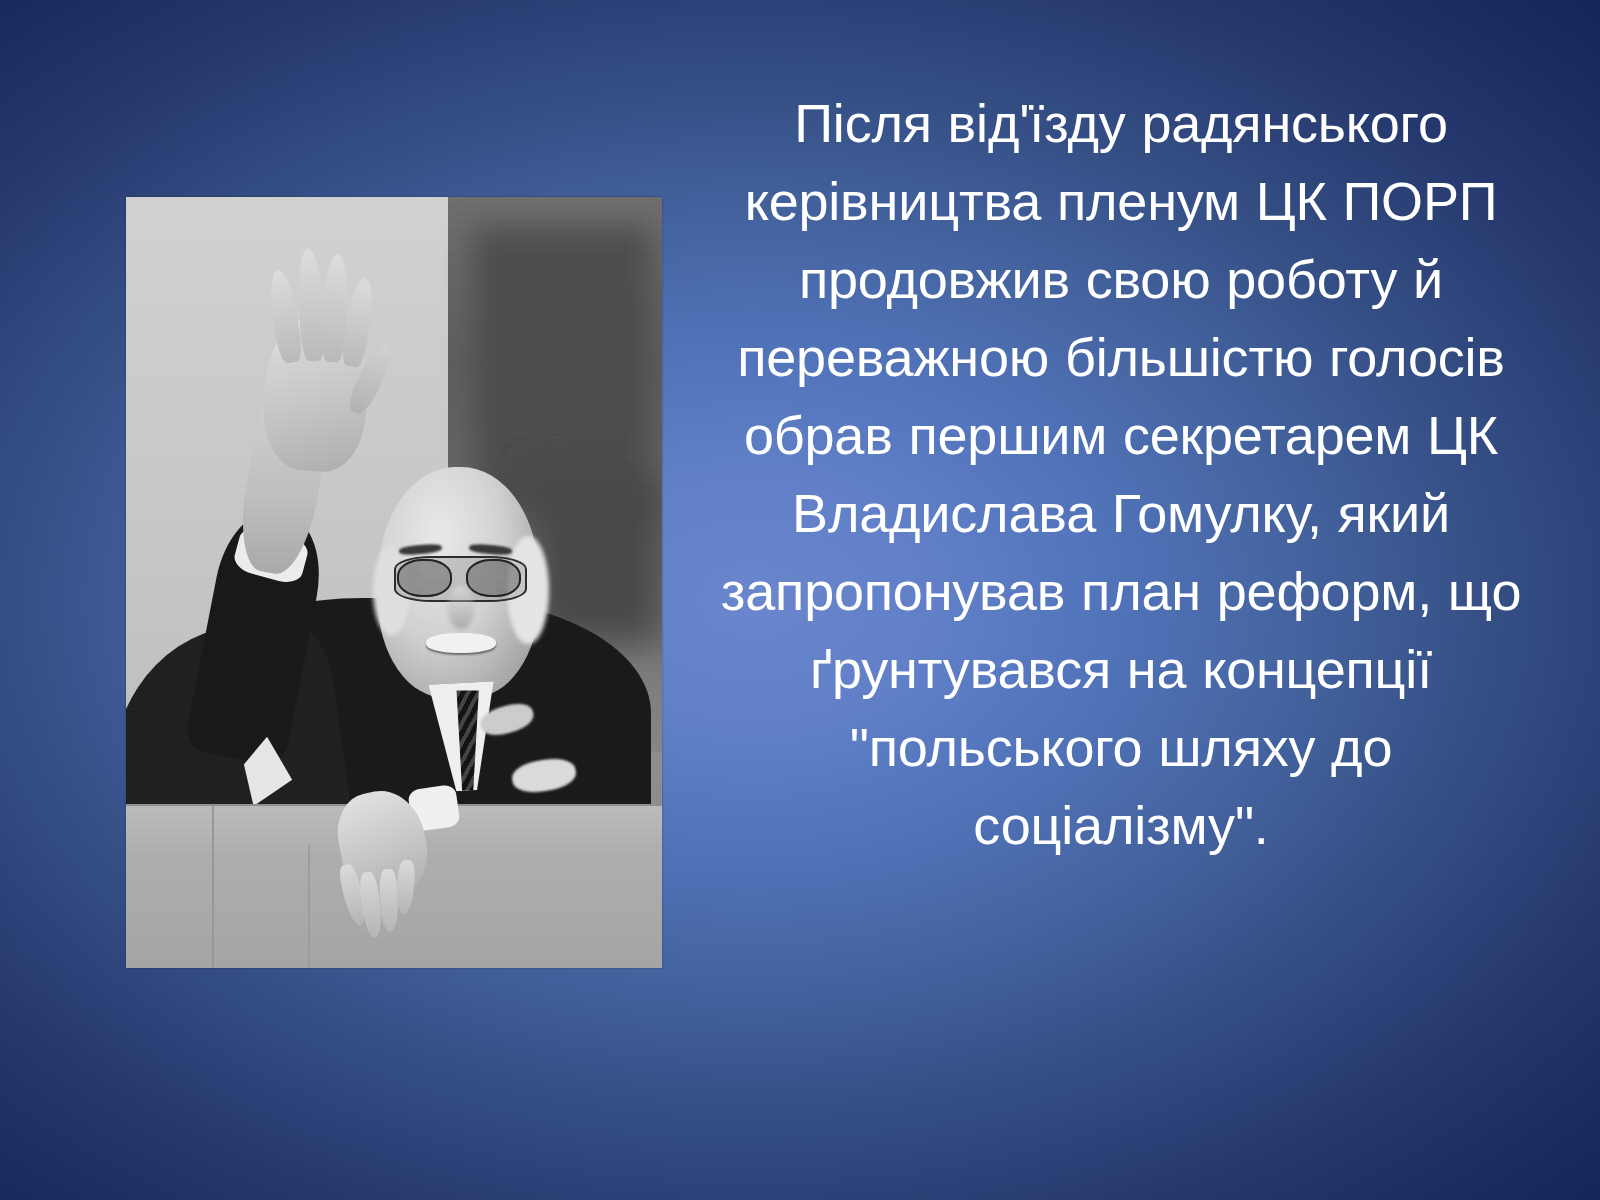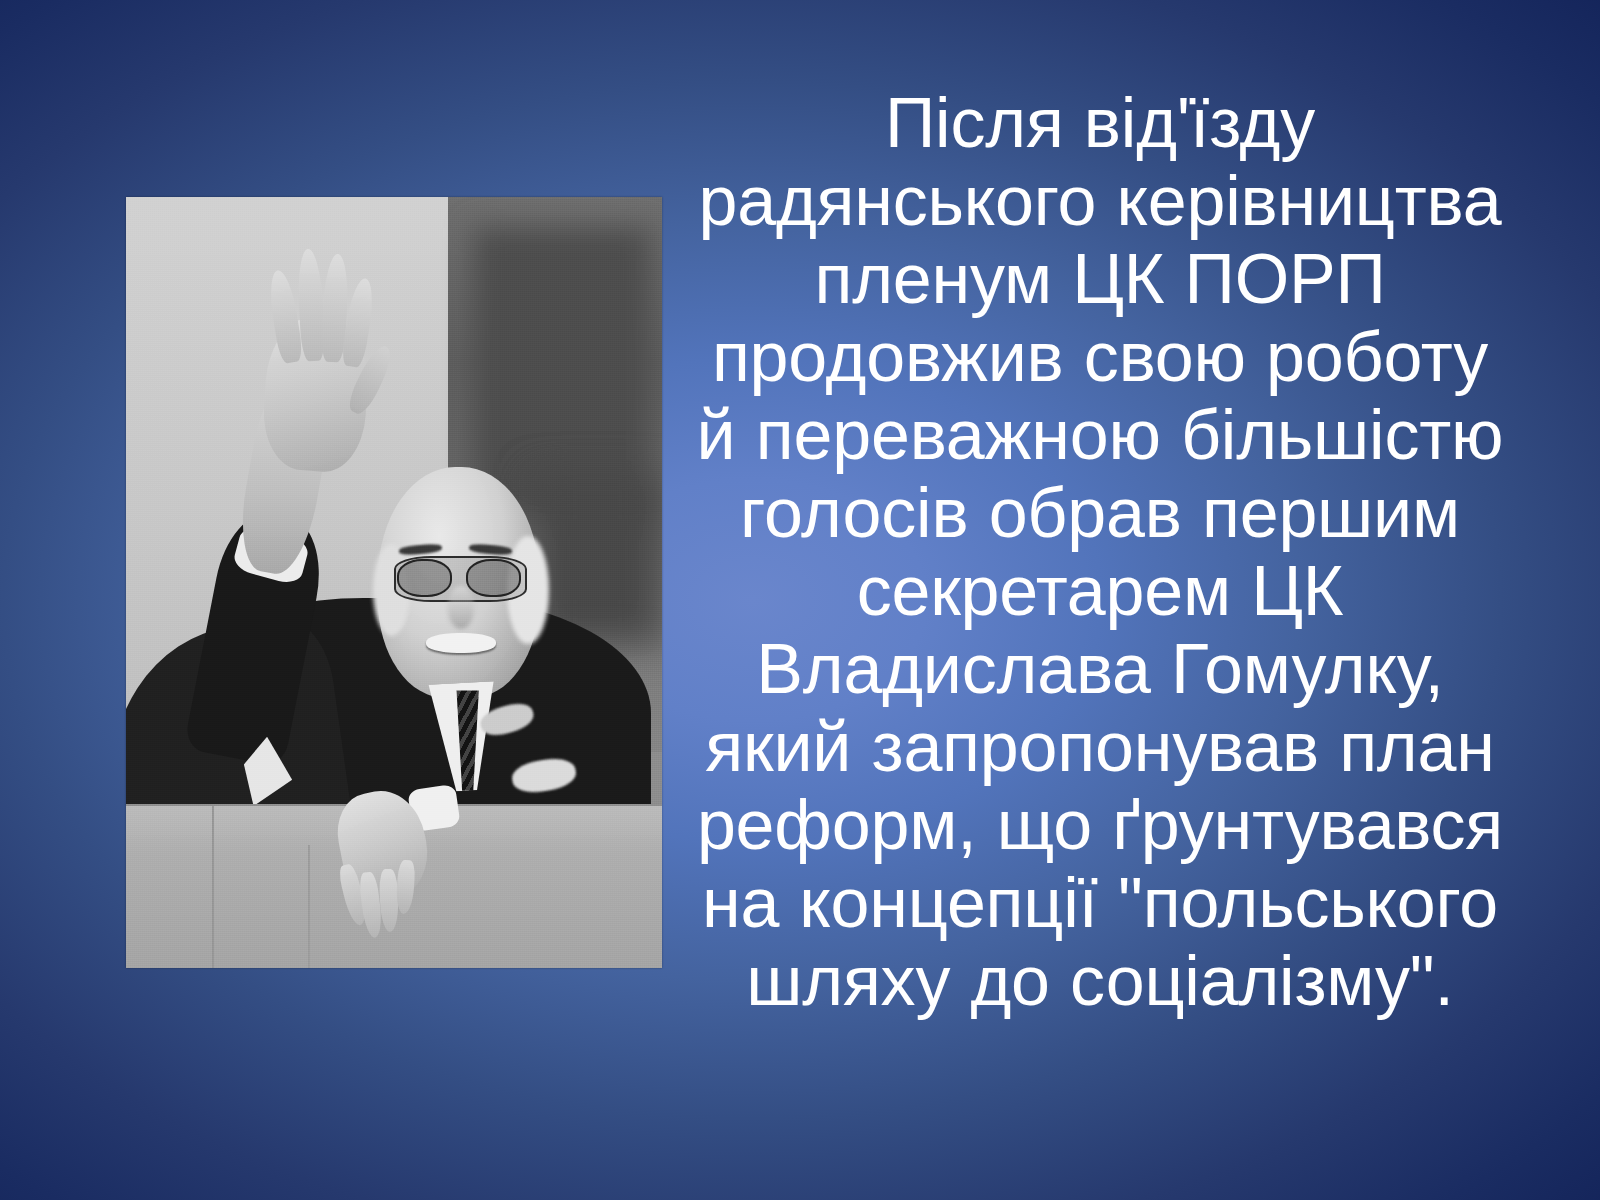--- a/index.html
+++ b/index.html
@@ -337,26 +337,26 @@
     opacity: 0.4;
     background-image:
       repeating-linear-gradient(0deg,  rgba(0,0,0,0.055) 0 1px, rgba(255,255,255,0.055) 1px 2px),
       repeating-linear-gradient(90deg, rgba(0,0,0,0.045) 0 1px, rgba(255,255,255,0.045) 1px 2px);
     mix-blend-mode: overlay;
   }
 
   
   #text-block {
     position: absolute;
-    left: 694px;
+    left: 715px;
     top: 84px;
     width: 812px;
     text-align: center;
     color: #ffffff;
-    font-size: 70px;
+    font-size: 54px;
     line-height: 78px;
     letter-spacing: -0.2px;
     word-spacing: 1px;
     white-space: pre-line;
   }
 </style>
 </head>
 <body>
 
 <div id="slide">

